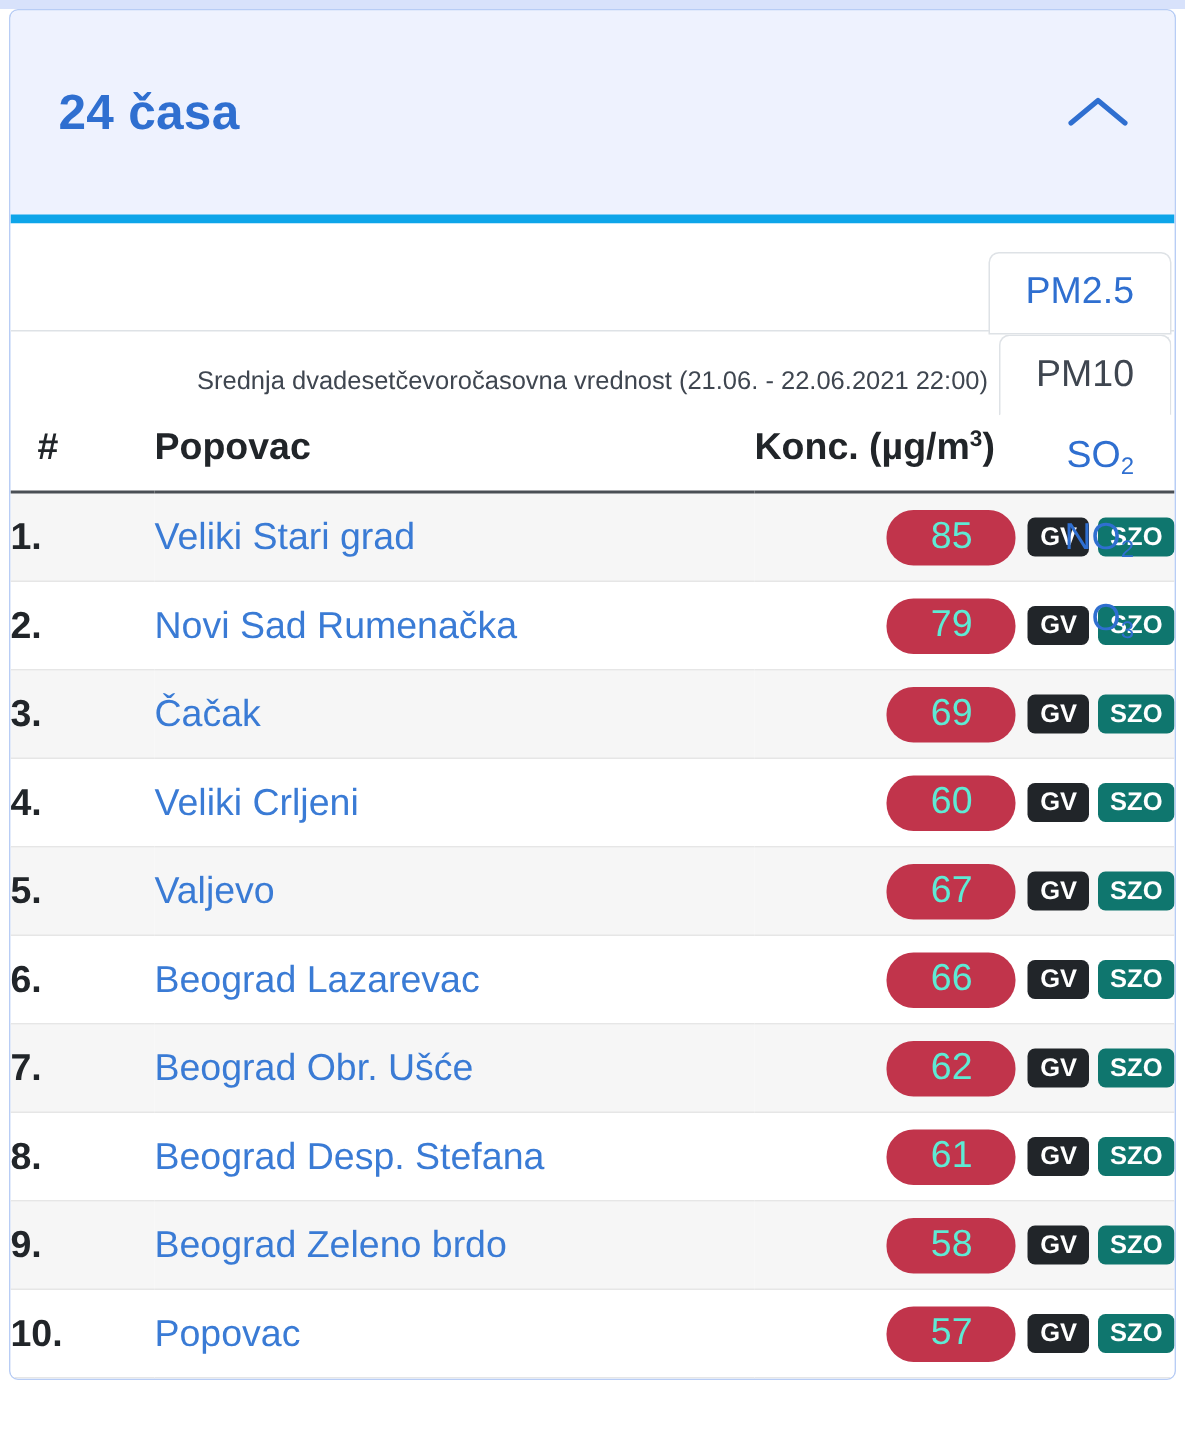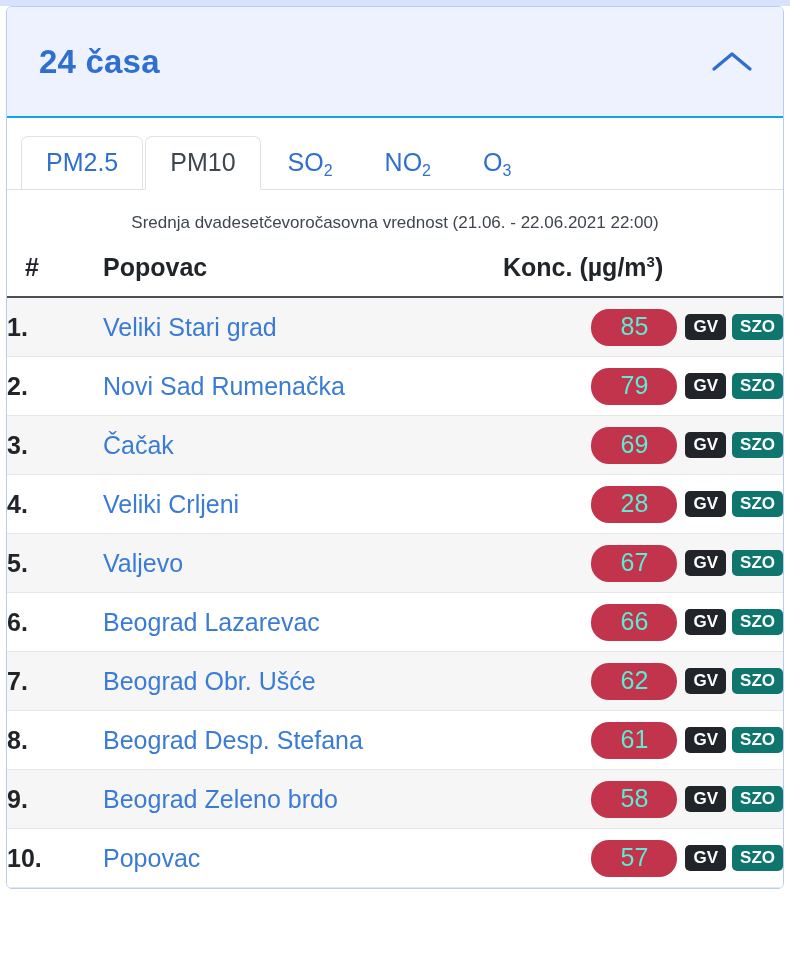--- a/index.html
+++ b/index.html
@@ -34,22 +34,22 @@
     left: 6px;
     width: 778px;
     border: 1px solid #b8cdf5;
     border-radius: 6px;
     box-sizing: border-box;
     background: #ffffff;
     overflow: hidden;
   }
   .panel-header {
     background: #eef2fe;
-    border-bottom: 2px solid #0ea5e9;
-    height: 111px;
+    border-bottom: 6px solid #0ea5e9;
+    height: 142px;
     display: flex;
     align-items: center;
     justify-content: space-between;
     padding: 0 28px 0 32px;
     box-sizing: border-box;
     cursor: pointer;
   }
   .panel-title {
     font-size: 33px;
     font-weight: bold;
@@ -66,20 +66,21 @@
   .chevron svg { display: block; }
 
   .tabs {
     display: flex;
     align-items: flex-end;
     padding: 18px 0 0 14px;
     border-bottom: 1px solid #dee2e6;
     height: 72px;
     box-sizing: border-box;
     background: #fff;
+    flex-direction: column;
   }
   .tab {
     font-size: 25px;
     color: #2f6fd0;
     padding: 12px 24px 13px 24px;
     border: 1px solid transparent;
     border-radius: 7px 7px 0 0;
     margin-right: 2px;
     line-height: 1.1;
     cursor: pointer;
@@ -250,21 +251,21 @@
           <td class="rank">3.</td>
           <td class="station">Čačak</td>
           <td class="valcell">
             <span class="badge-val">69</span><span class="badge-gv">GV</span><span class="badge-szo">SZO</span>
           </td>
         </tr>
         <tr class="even">
           <td class="rank">4.</td>
           <td class="station">Veliki Crljeni</td>
           <td class="valcell">
-            <span class="badge-val">28</span><span class="badge-gv">GV</span><span class="badge-szo">SZO</span>
+            <span class="badge-val">60</span><span class="badge-gv">GV</span><span class="badge-szo">SZO</span>
           </td>
         </tr>
         <tr class="odd">
           <td class="rank">5.</td>
           <td class="station">Valjevo</td>
           <td class="valcell">
             <span class="badge-val">67</span><span class="badge-gv">GV</span><span class="badge-szo">SZO</span>
           </td>
         </tr>
         <tr class="even">

